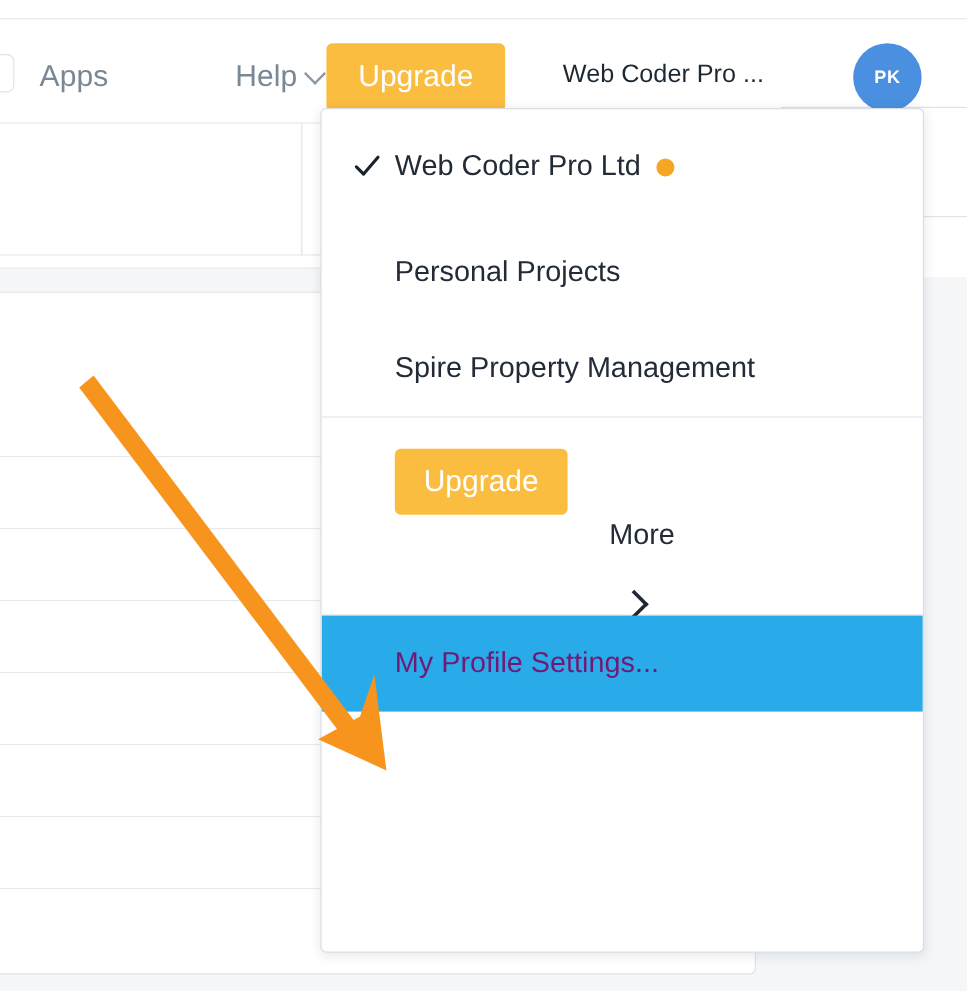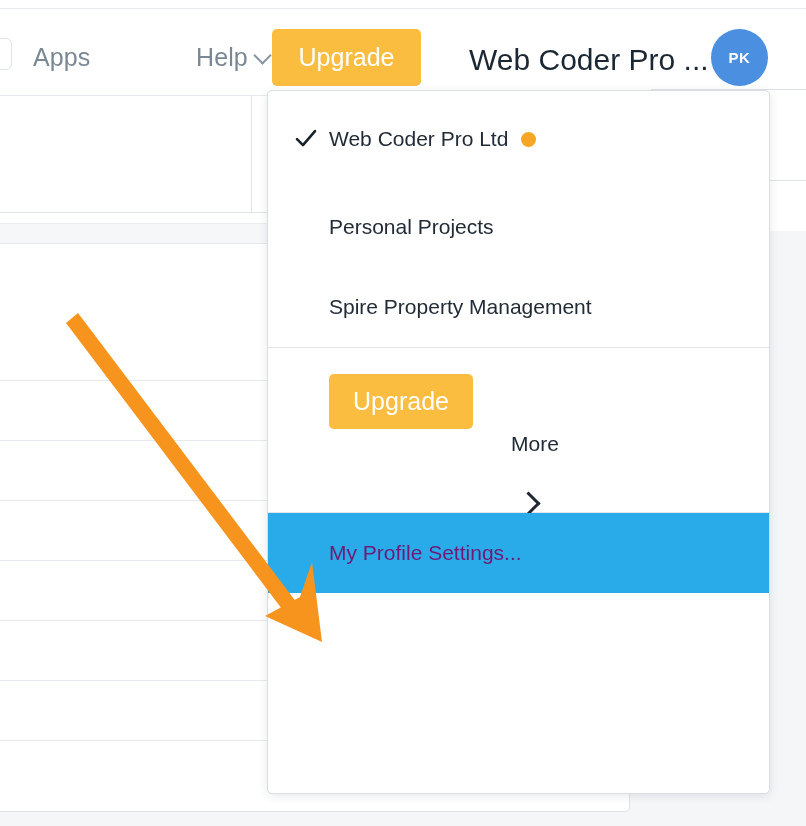--- a/index.html
+++ b/index.html
@@ -17,21 +17,21 @@
     position: relative;
     width: 806px;
     height: 826px;
     background: #ffffff;
     overflow: hidden;
   }
 
   
   .topbar {
     position: absolute;
-    left: 0; top: 8px;
+    left: 0; top: 15px;
     width: 651px;
     height: 88px;
     background: #ffffff;
     border-bottom: 1px solid #e6e9ed;
     box-sizing: border-box;
   }
   .topbar-hairline {
     position: absolute;
     left: 0; top: 0;
     width: 806px;
@@ -88,21 +88,21 @@
     cursor: pointer;
     padding: 0;
     line-height: 57px;
     text-align: center;
   }
 
   .workspace-name {
     position: absolute;
     left: 469px;
     top: 35px;
-    font-size: 30px;
+    font-size: 21px;
     color: #1b2733;
     white-space: nowrap;
   }
 
   .avatar {
     position: absolute;
     left: 711px;
     top: 21px;
     width: 57px;
     height: 57px;
@@ -193,21 +193,21 @@
     box-sizing: border-box;
     overflow: hidden;
   }
 
   .menu-item {
     position: relative;
     display: flex;
     align-items: center;
     height: 80px;
     padding: 0 28px 0 61px;
-    font-size: 21px;
+    font-size: 24px;
     color: #222b36;
     cursor: pointer;
     box-sizing: border-box;
     text-align: right;
   }
   .menu-item.first { height: 96px; }
 
   .menu-check {
     position: absolute;
     left: 27px;

